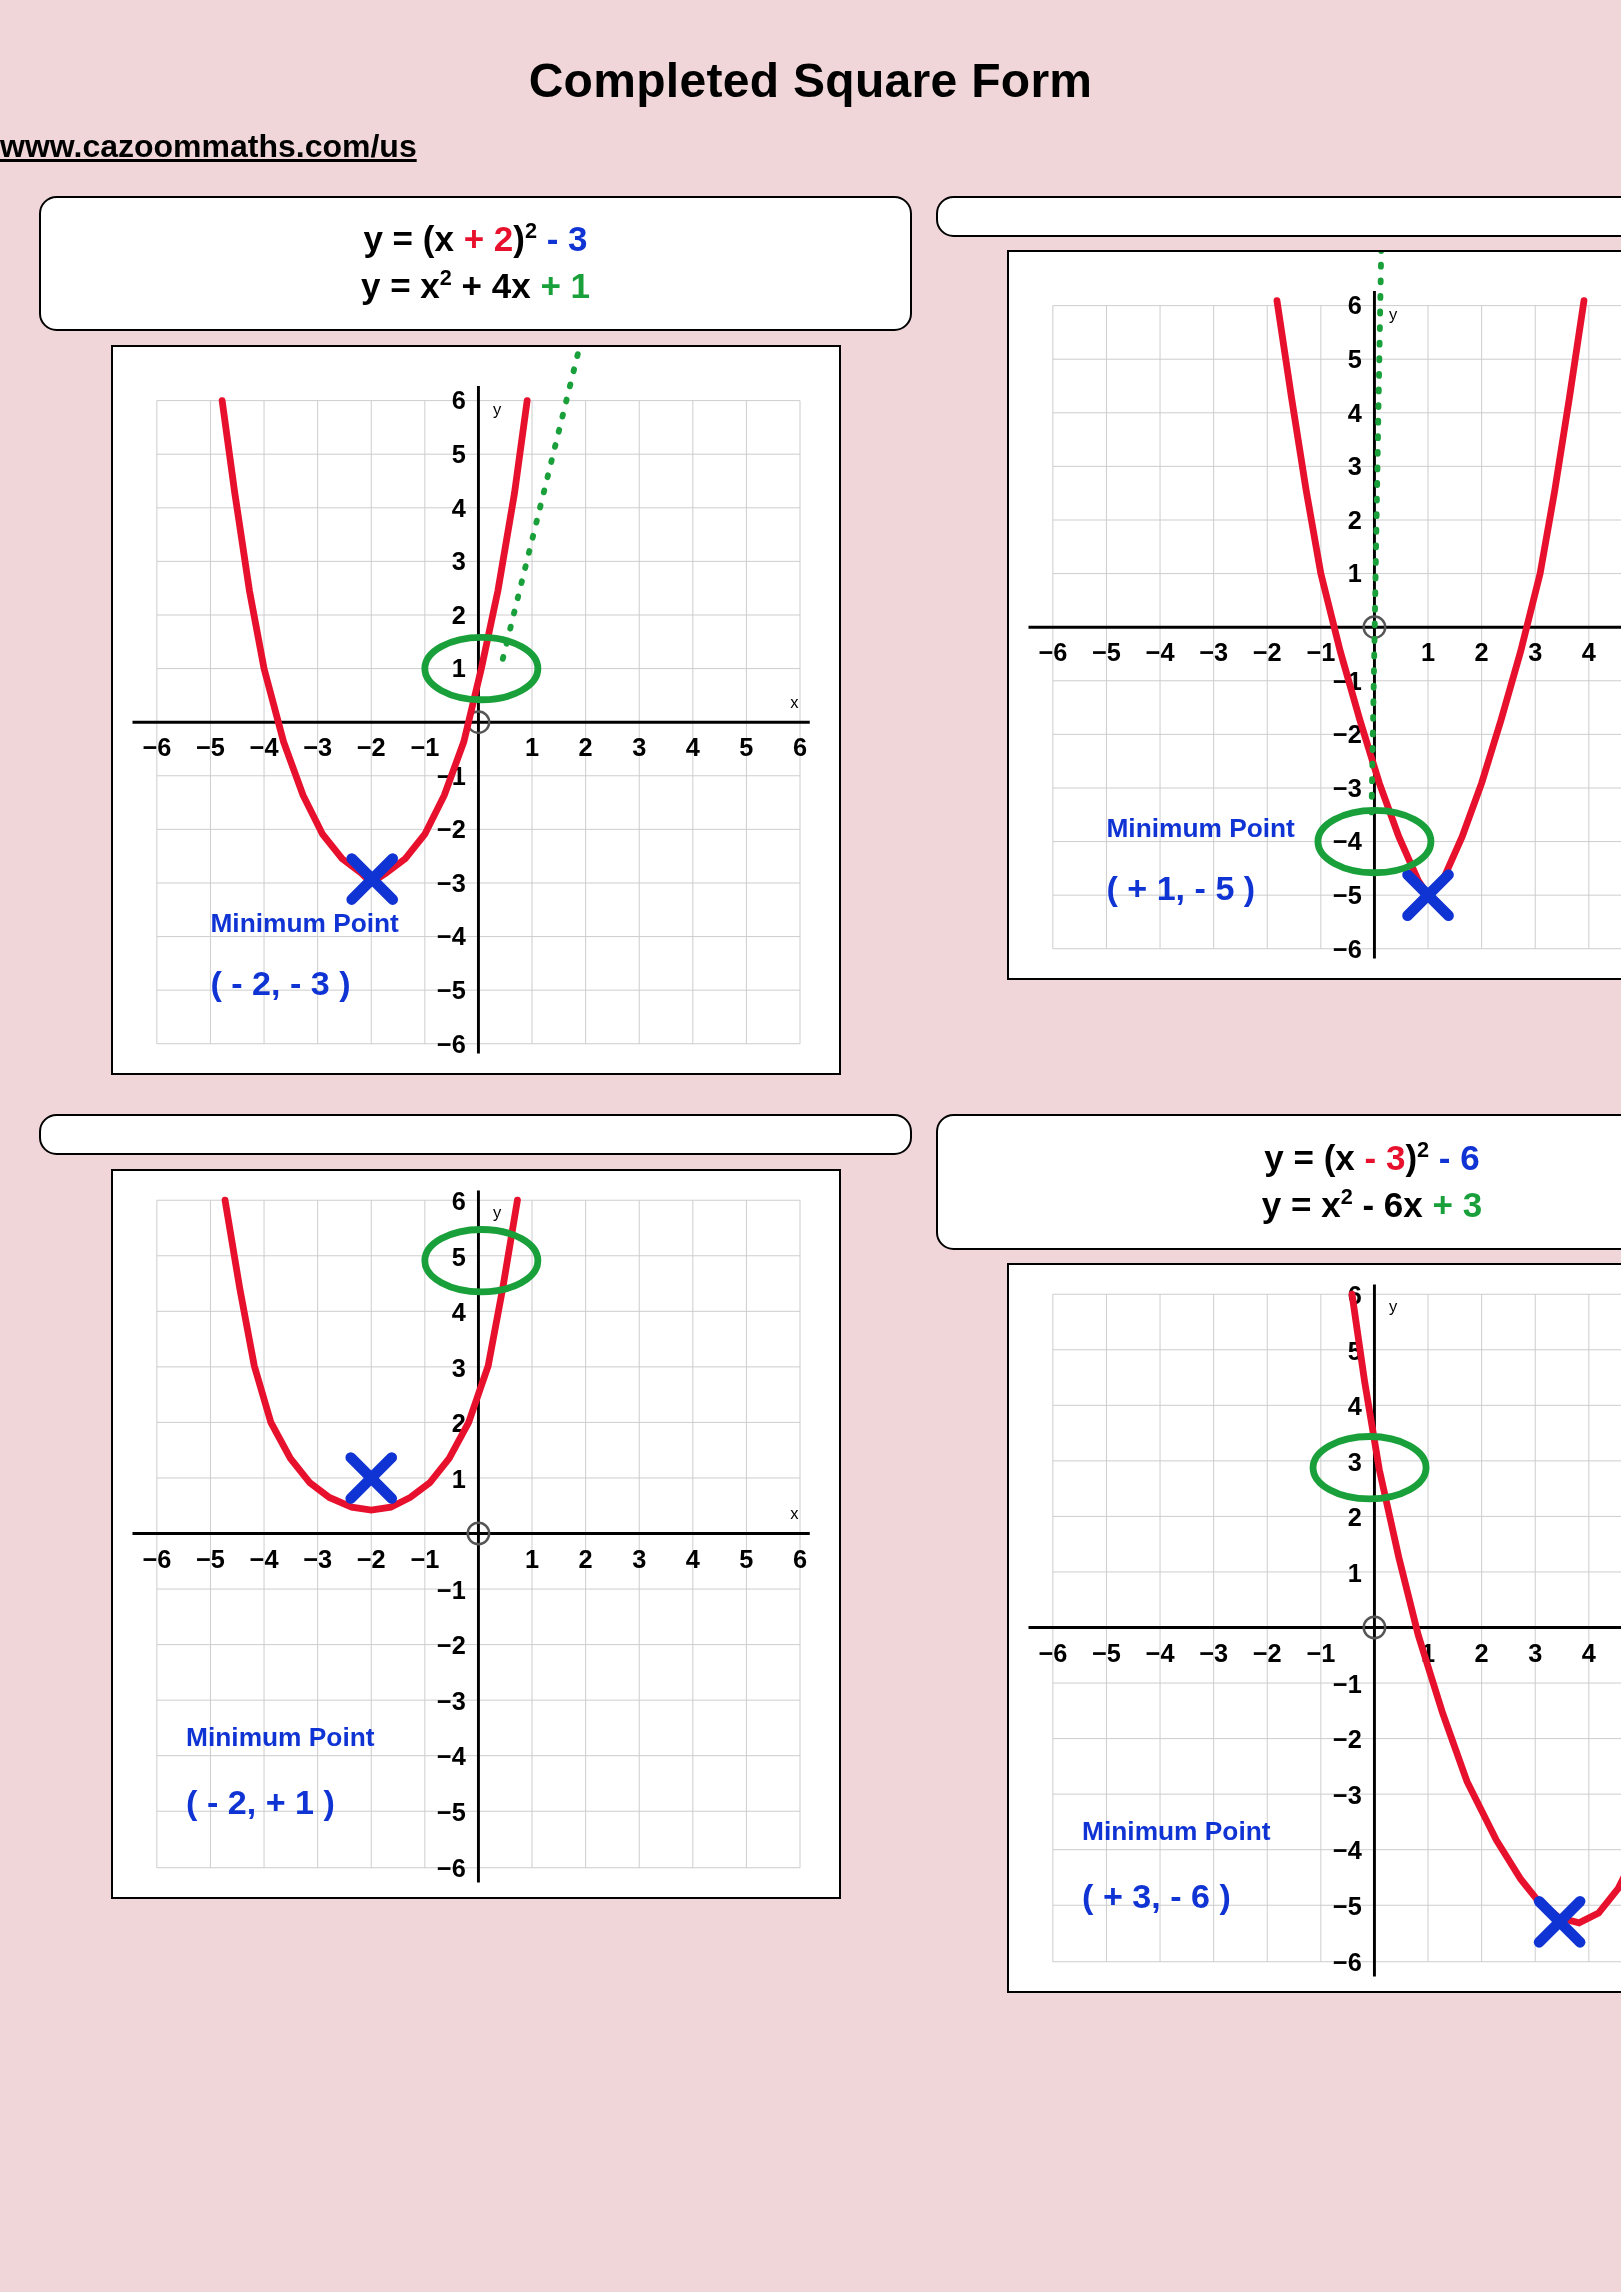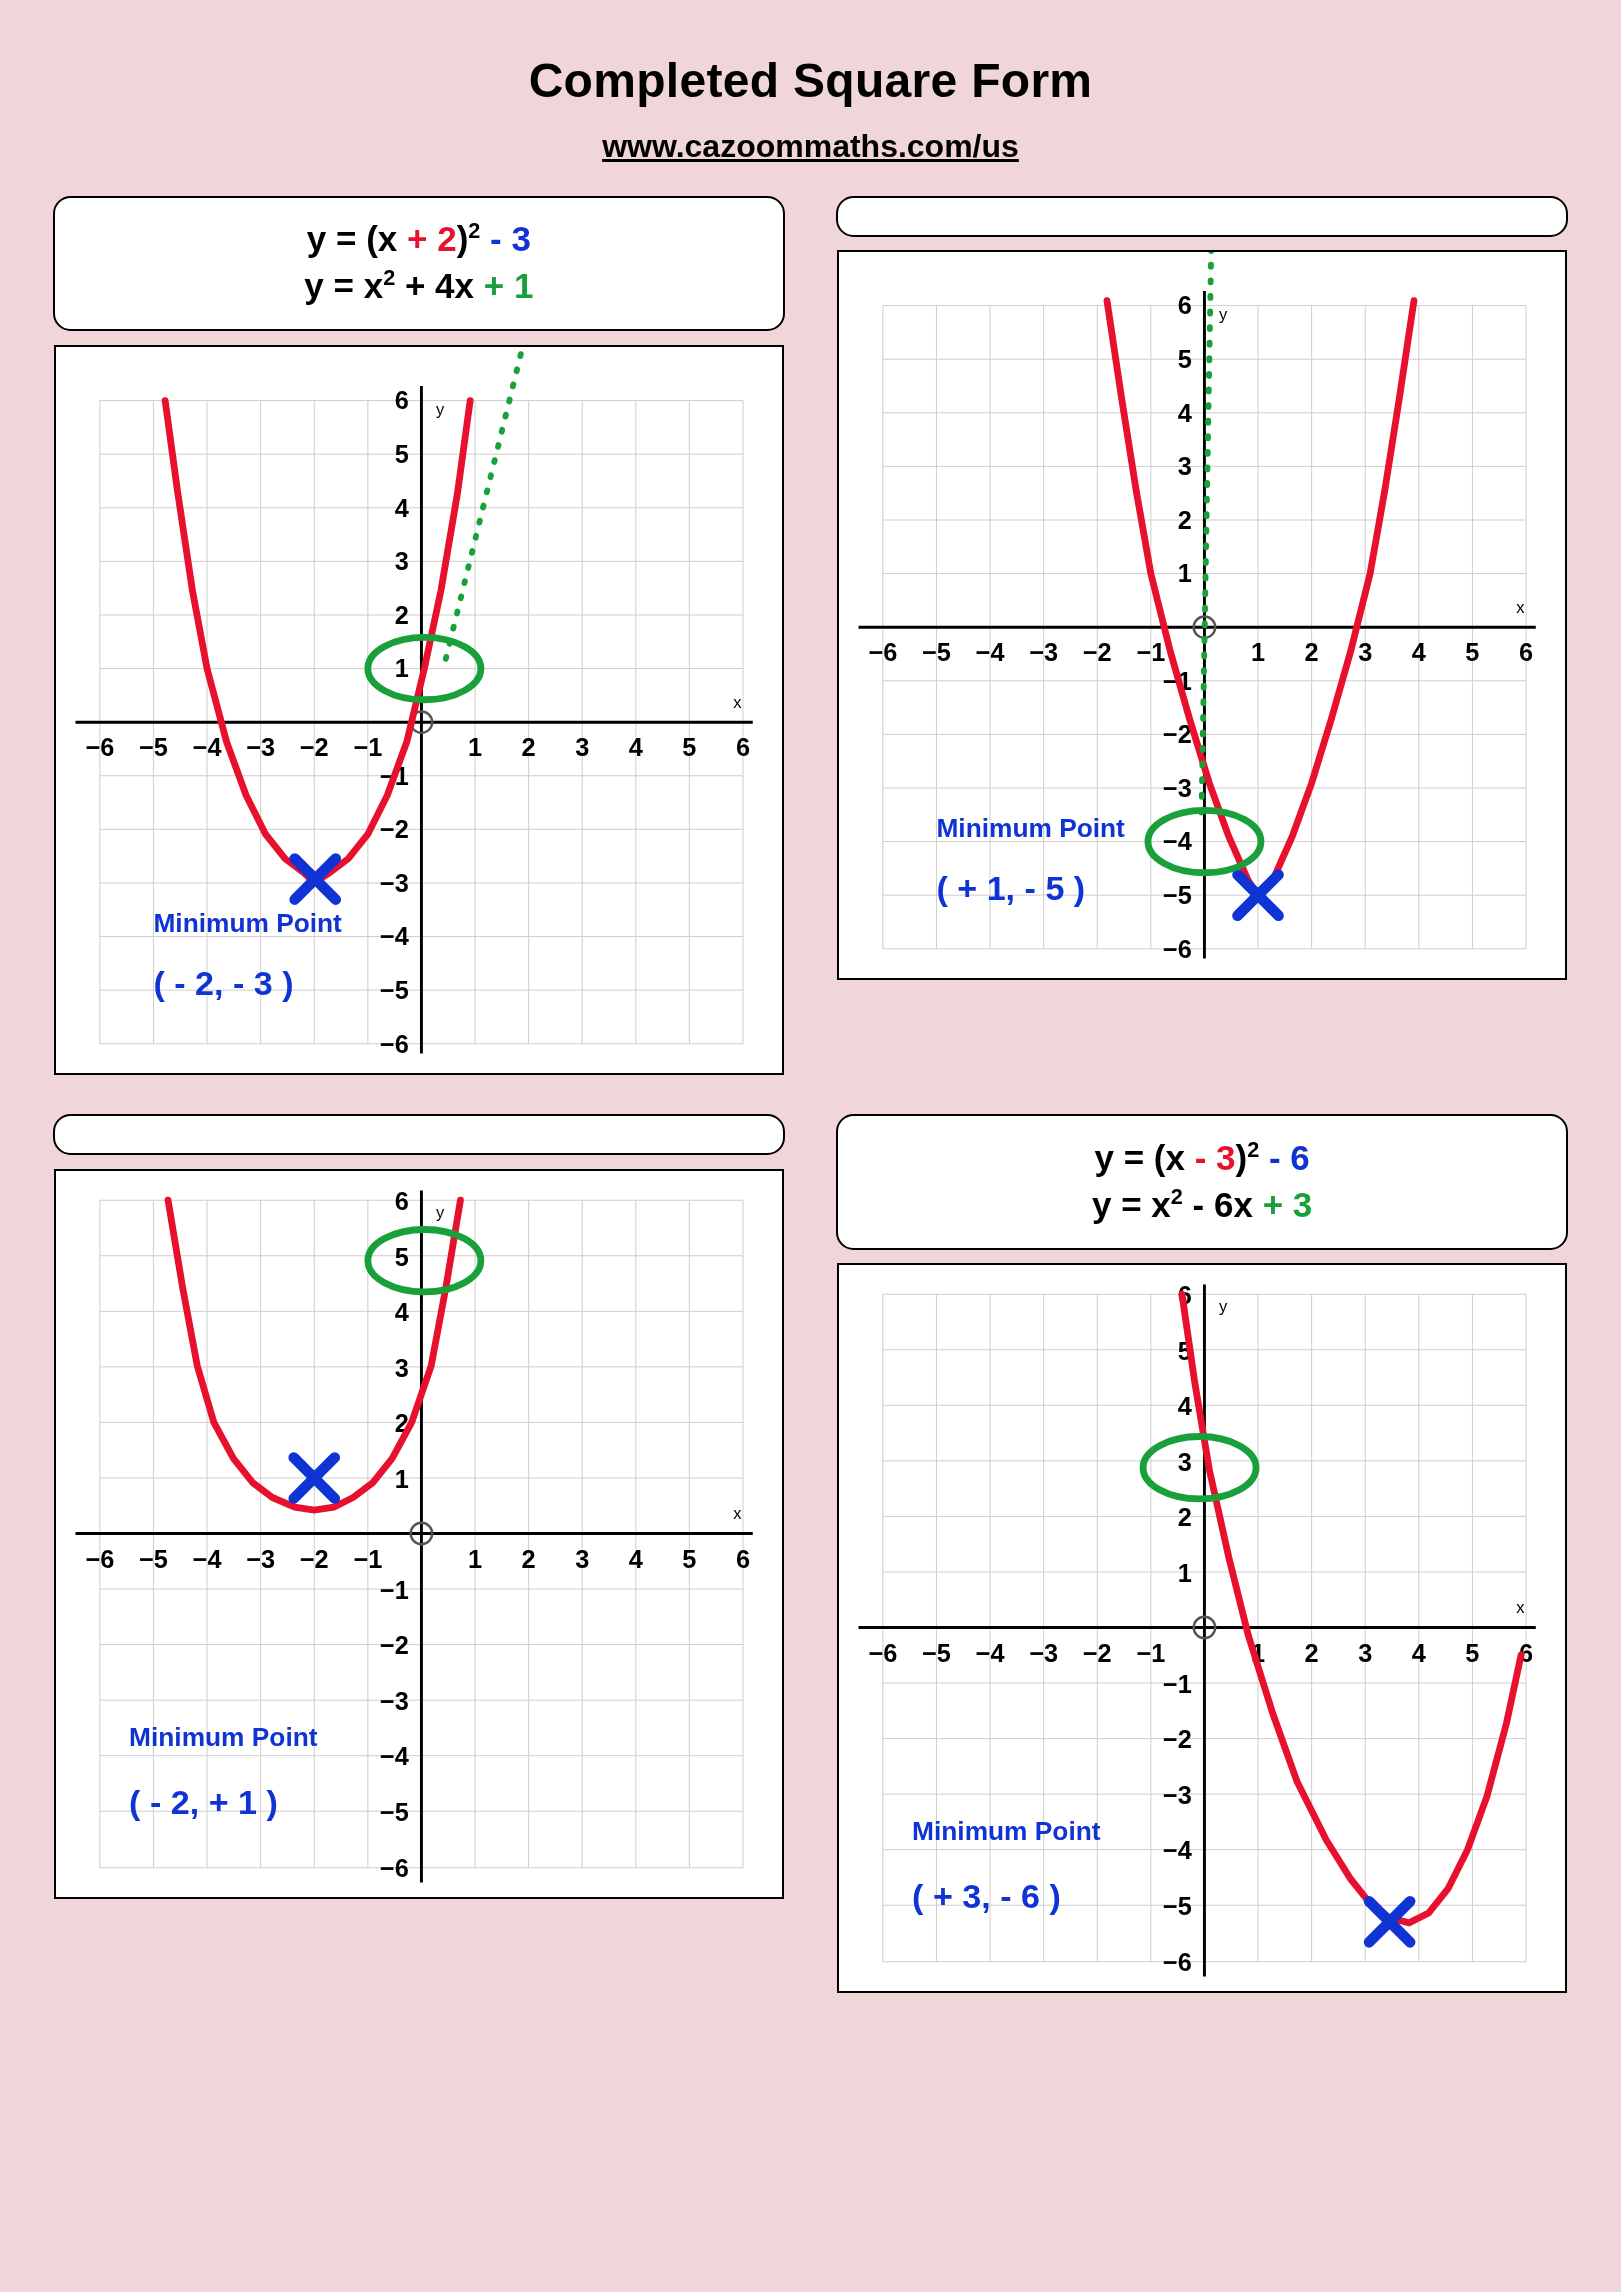--- a/index.html
+++ b/index.html
@@ -12,42 +12,41 @@
   }
   .title{
     text-align:center;
     font-size:48px;
     font-weight:bold;
     color:#000;
     margin-top:53px;
     letter-spacing:0.3px;
   }
   .subtitle{
-    text-align:center;
     font-size:32px;
     font-weight:bold;
     color:#000;
     text-decoration:underline;
     margin-top:19.6px;
   }
   .grid{
     margin-top:31px;
     display:grid;
     grid-template-columns:1fr 1fr;
     gap:0px 23.5px;
     padding:0 39px;
     box-sizing:border-box;
   }
   .cell{
     display:flex;
     flex-direction:column;
     align-items:center;
   }
   .eqbox{
-    width:732px;
+    width:873px;
     box-sizing:border-box;
     background:#fff;
     border:2px solid #000;
     border-radius:17.6px;
     padding:17.6px 9.8px 19.6px 9.8px;
     text-align:center;
   }
   .eqline{
     font-size:35px;
     font-weight:bold;

